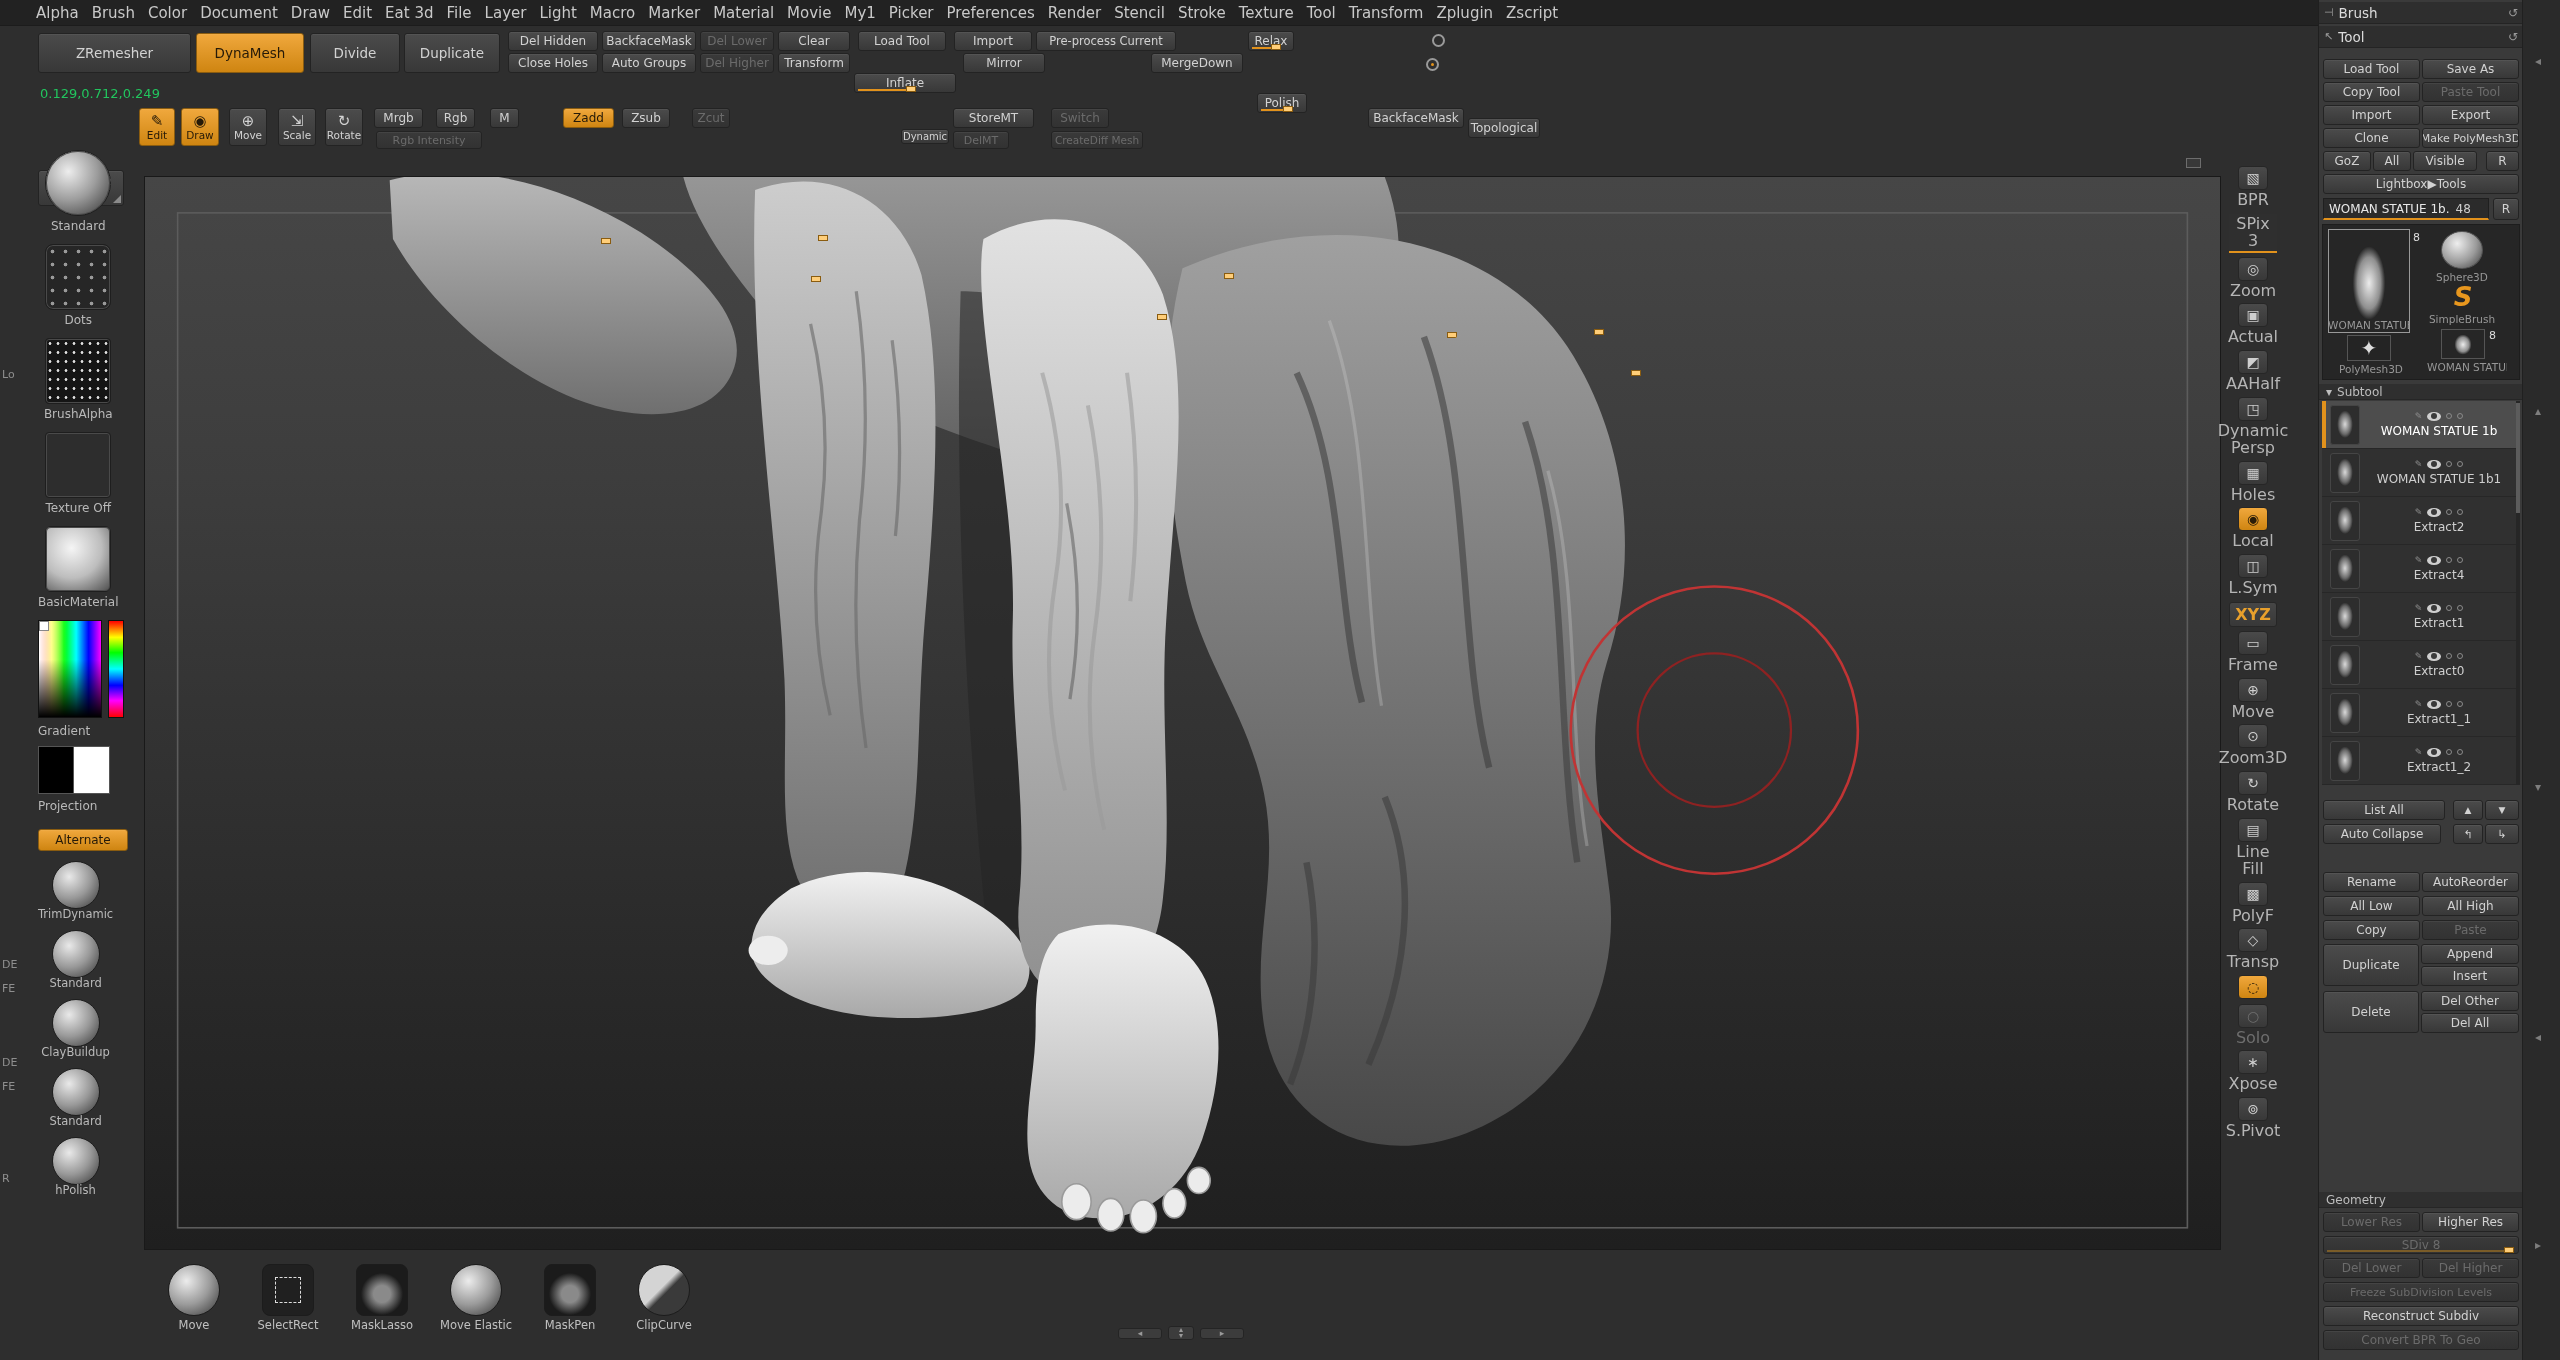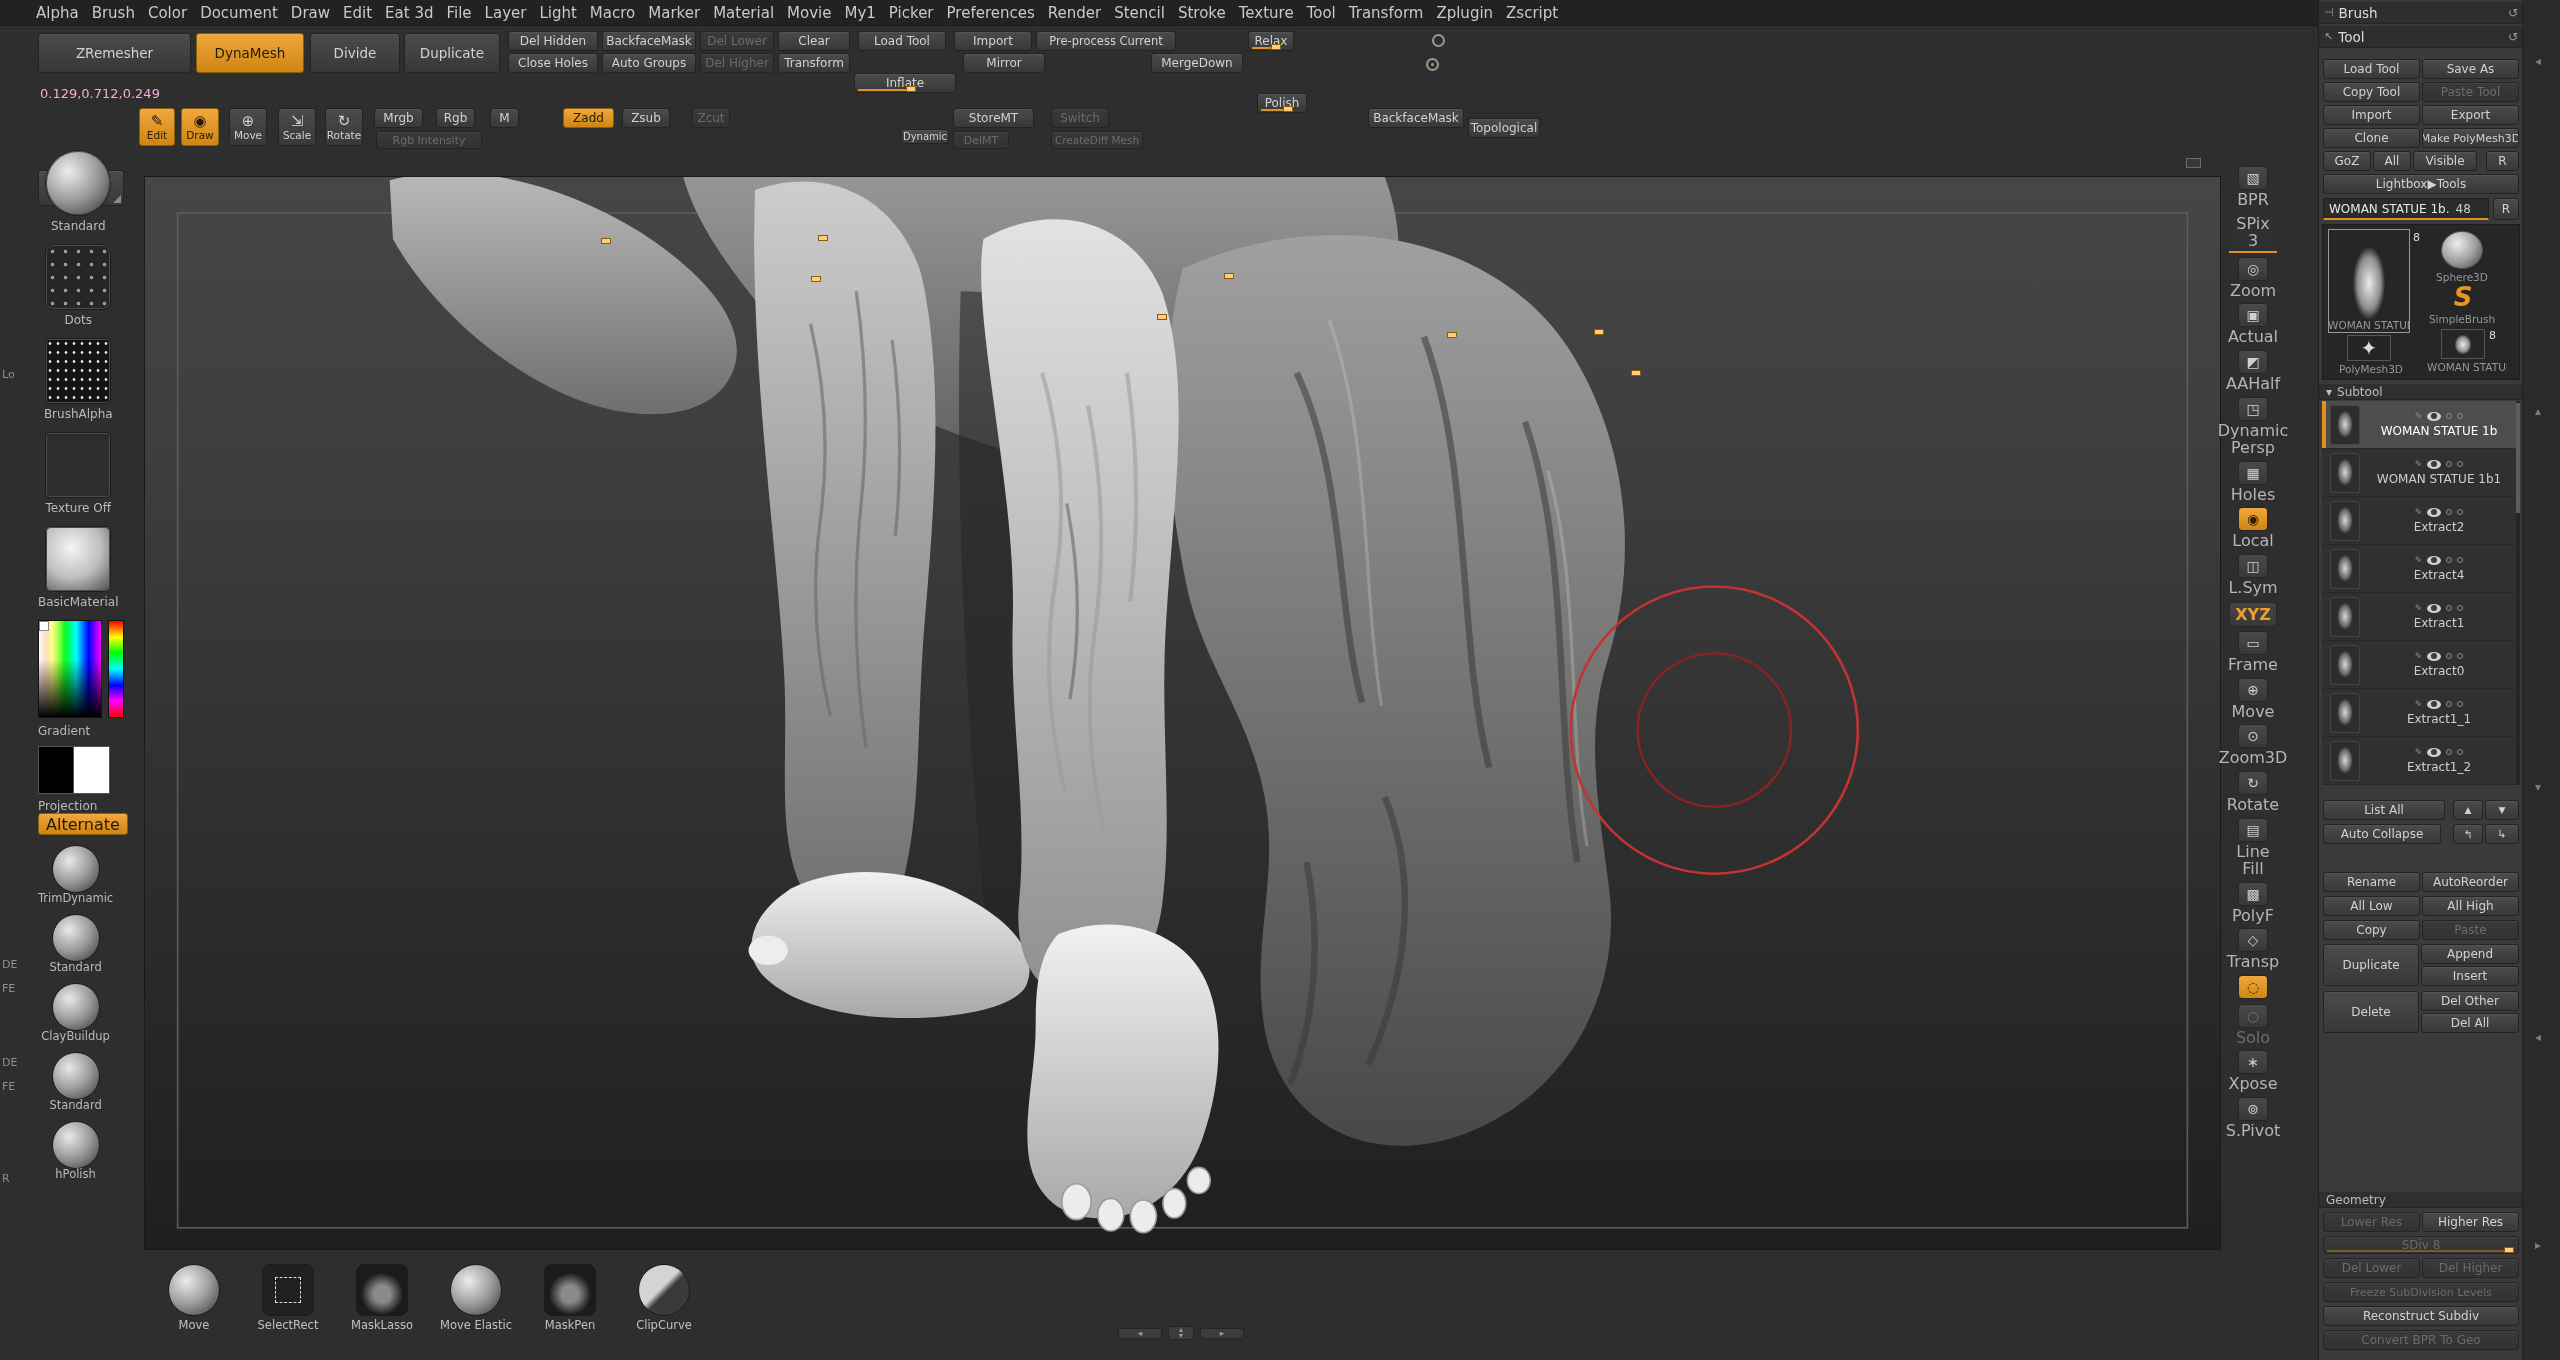--- a/index.html
+++ b/index.html
@@ -21,21 +21,21 @@
   .zslider.dim::after{background:#7a5c28}
 
   
   #menubar{position:absolute;left:0;top:0;width:2318px;height:26px;background:#222;
     border-bottom:1px solid #1c1c1c;display:flex;align-items:center;gap:13px;padding-left:36px}
   .menu-item{font-size:15px;color:#c9c9c9;white-space:nowrap}
 
   
   .bigbtn{font-size:13.5px}
 
-  .coords{position:absolute;left:40px;top:86px;font-size:13px;color:#f9a8d4}
+  .coords{position:absolute;left:40px;top:86px;font-size:13px;color:#22c55e}
 
   .tool-vbtn{flex-direction:column;gap:1px;font-size:10.5px;line-height:1}
   .tool-vbtn .ic{font-size:15px;line-height:1}
   #projmaster{white-space:normal;text-align:center;font-size:12.5px;line-height:1.15;position:relative}
   #projmaster::after{content:"";position:absolute;right:2px;bottom:2px;border-left:8px solid transparent;border-bottom:8px solid #8a8a8a}
   .ring{position:absolute;width:13px;height:13px;border:2px solid #9a9a9a;border-radius:50%}
   .ring.r2::after{content:"";position:absolute;left:3px;top:3px;width:3px;height:3px;border-radius:50%;background:#e2921c}
   #dockicon{position:absolute;left:2186px;top:158px;width:15px;height:10px;border:1px solid #6d6d6d;background:#383838}
 
   
@@ -54,21 +54,21 @@
   #picker .sv{position:absolute;left:0;top:0;width:64px;height:98px;border:1px solid #111;
     background:linear-gradient(to top,#000,rgba(0,0,0,0) 60%),
       linear-gradient(to right,#fff,rgba(255,255,255,0) 45%),
       linear-gradient(to right,#f00,#ff0 20%,#0f0 40%,#0ff 60%,#00f 80%,#f0f)}
   #picker .hue{position:absolute;right:0;top:0;width:16px;height:98px;border:1px solid #111;
     background:linear-gradient(#f00,#ff0 17%,#0f0 33%,#0ff 50%,#00f 67%,#f0f 83%,#f00)}
   #picker .cur{position:absolute;left:1px;top:1px;width:10px;height:10px;background:#fff;border:1px solid #888}
   #switchcolor{display:flex;margin:8px 0 2px}
   #switchcolor .c1{width:36px;height:48px;background:#000;border:1px solid #555}
   #switchcolor .c2{width:36px;height:48px;background:#fff;border:1px solid #555;border-left:none}
-  #alternate{width:90px;height:22px;margin:0 0 10px;font-size:16px}
+  #alternate{width:90px;height:22px;margin:16px 0 10px;font-size:12px}
   .qb-item{display:flex;flex-direction:column;align-items:center;margin-bottom:9px}
   .qb-thumb{width:48px;height:48px;border-radius:50%;border:1px solid #1e1e1e;
     background:radial-gradient(circle at 35% 32%,#e9e9e9,#999 50%,#3d3d3d 95%)}
   .qb-label{font-size:11.5px;color:#b9b9b9;margin-top:-2px}
   #edge span{position:absolute;left:2px;font-size:11px;color:#8e8e8e}
   #edge span:nth-child(1){top:368px}#edge span:nth-child(2){top:958px}
   #edge span:nth-child(3){top:982px}#edge span:nth-child(4){top:1056px}
   #edge span:nth-child(5){top:1080px}#edge span:nth-child(6){top:1172px}
 
   

